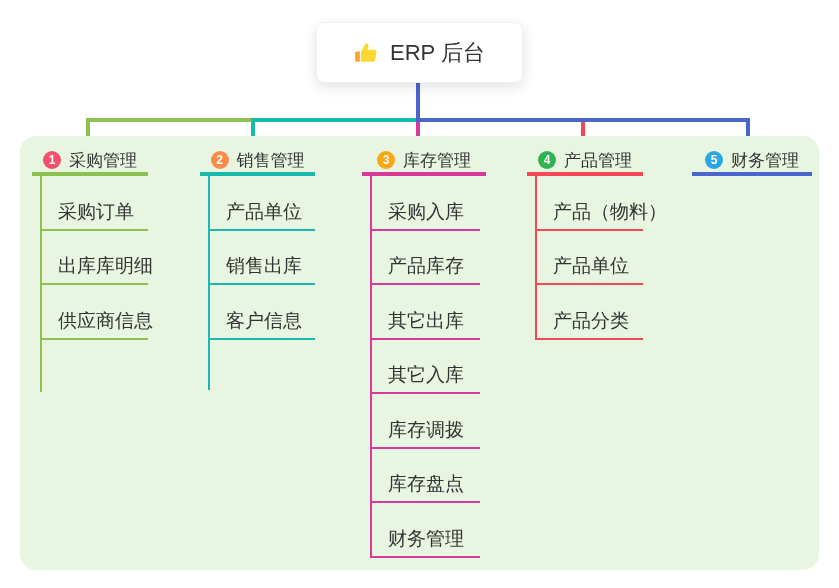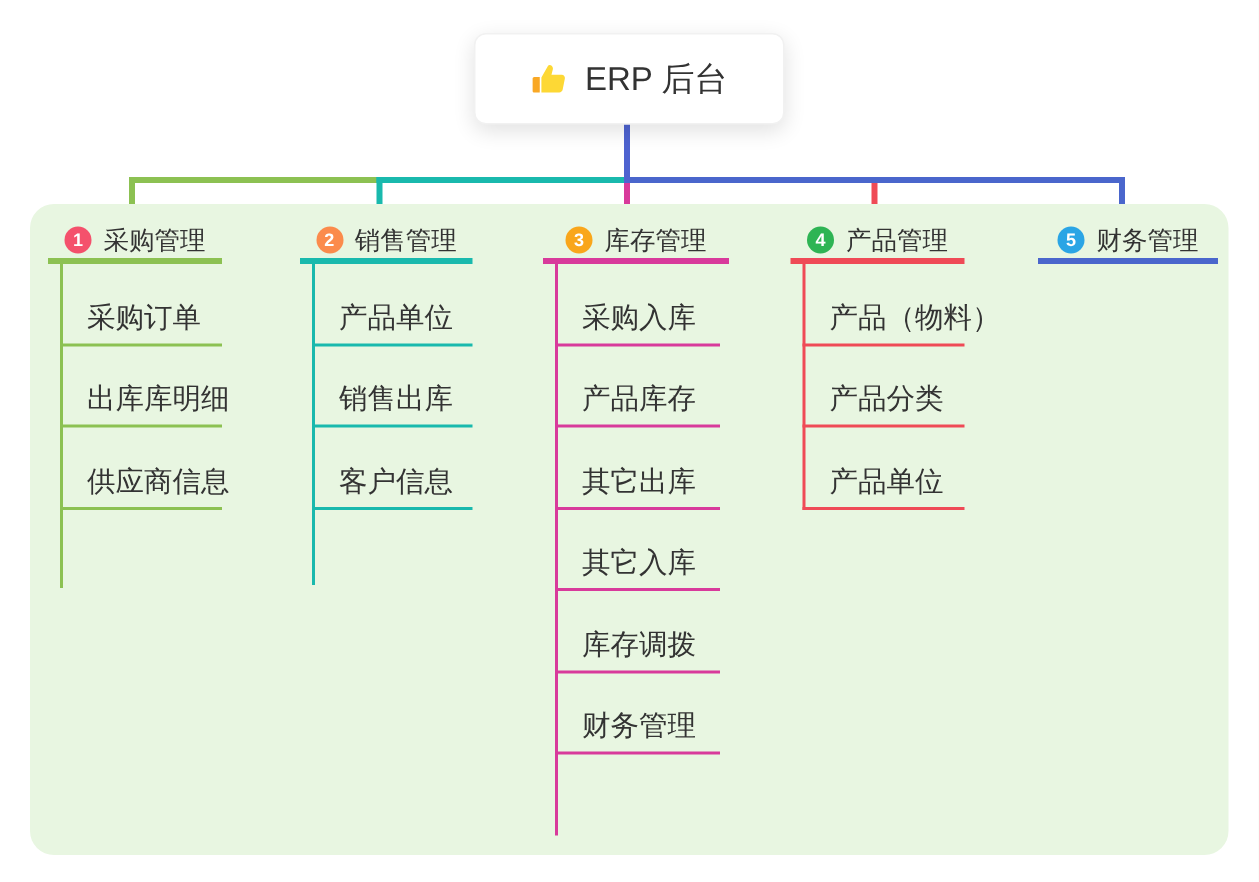--- a/index.html
+++ b/index.html
@@ -155,40 +155,43 @@
       <div class="child">
           <span class="child-label">其它出库</span>
         </div>
       <div class="child">
           <span class="child-label">其它入库</span>
         </div>
       <div class="child">
           <span class="child-label">库存调拨</span>
         </div>
       <div class="child">
+          <span class="child-label">库存盘点</span>
+        </div>
+      <div class="child">
           <span class="child-label">财务管理</span>
         </div>
     </div>
   </div>
 
   <div class="branch b4" style="left:527px; width:116px;">
     <div class="branch-header">
       <span class="badge">4</span>
       <span>产品管理</span>
     </div>
     <div class="children">
       <div class="trunk"></div>
       <div class="child">
           <span class="child-label">产品（物料）</span>
         </div>
       <div class="child">
+          <span class="child-label">产品单位</span>
+        </div>
+      <div class="child">
           <span class="child-label">产品分类</span>
-        </div>
-      <div class="child">
-          <span class="child-label">产品单位</span>
         </div>
     </div>
   </div>
 
   <div class="branch b5" style="left:692px; width:120px;">
     <div class="branch-header">
       <span class="badge">5</span>
       <span>财务管理</span>
     </div>
   </div>

